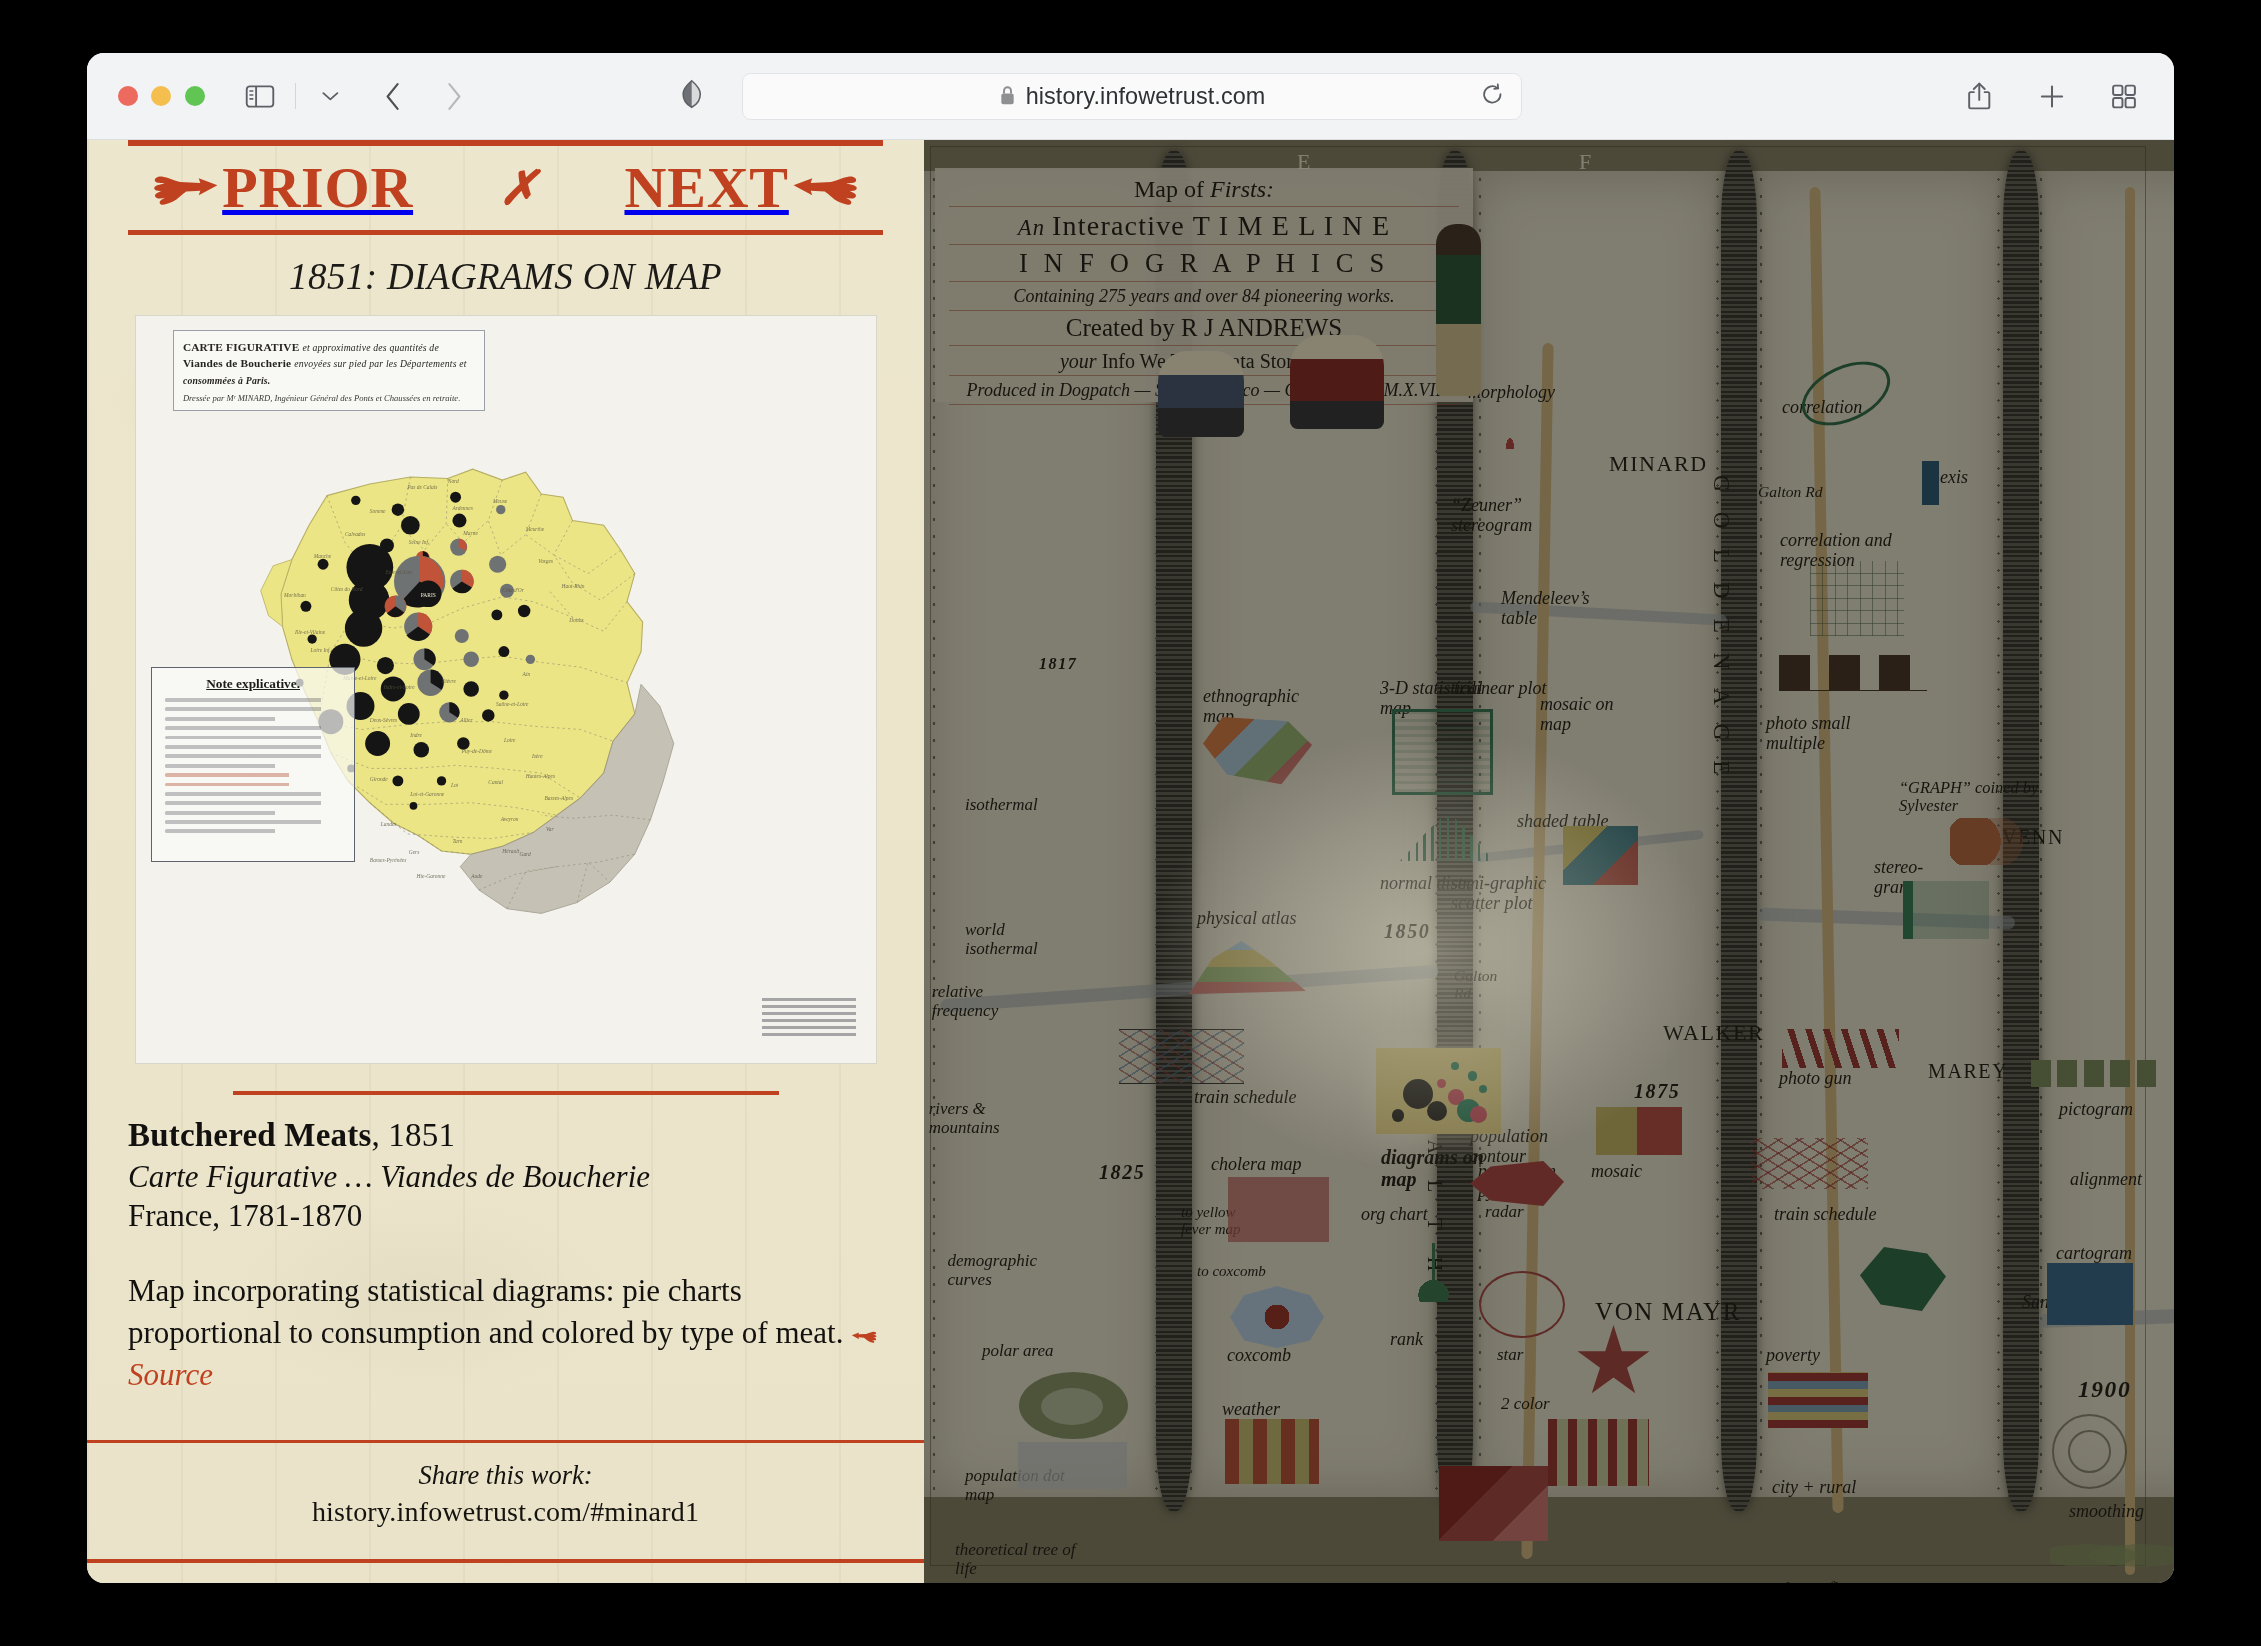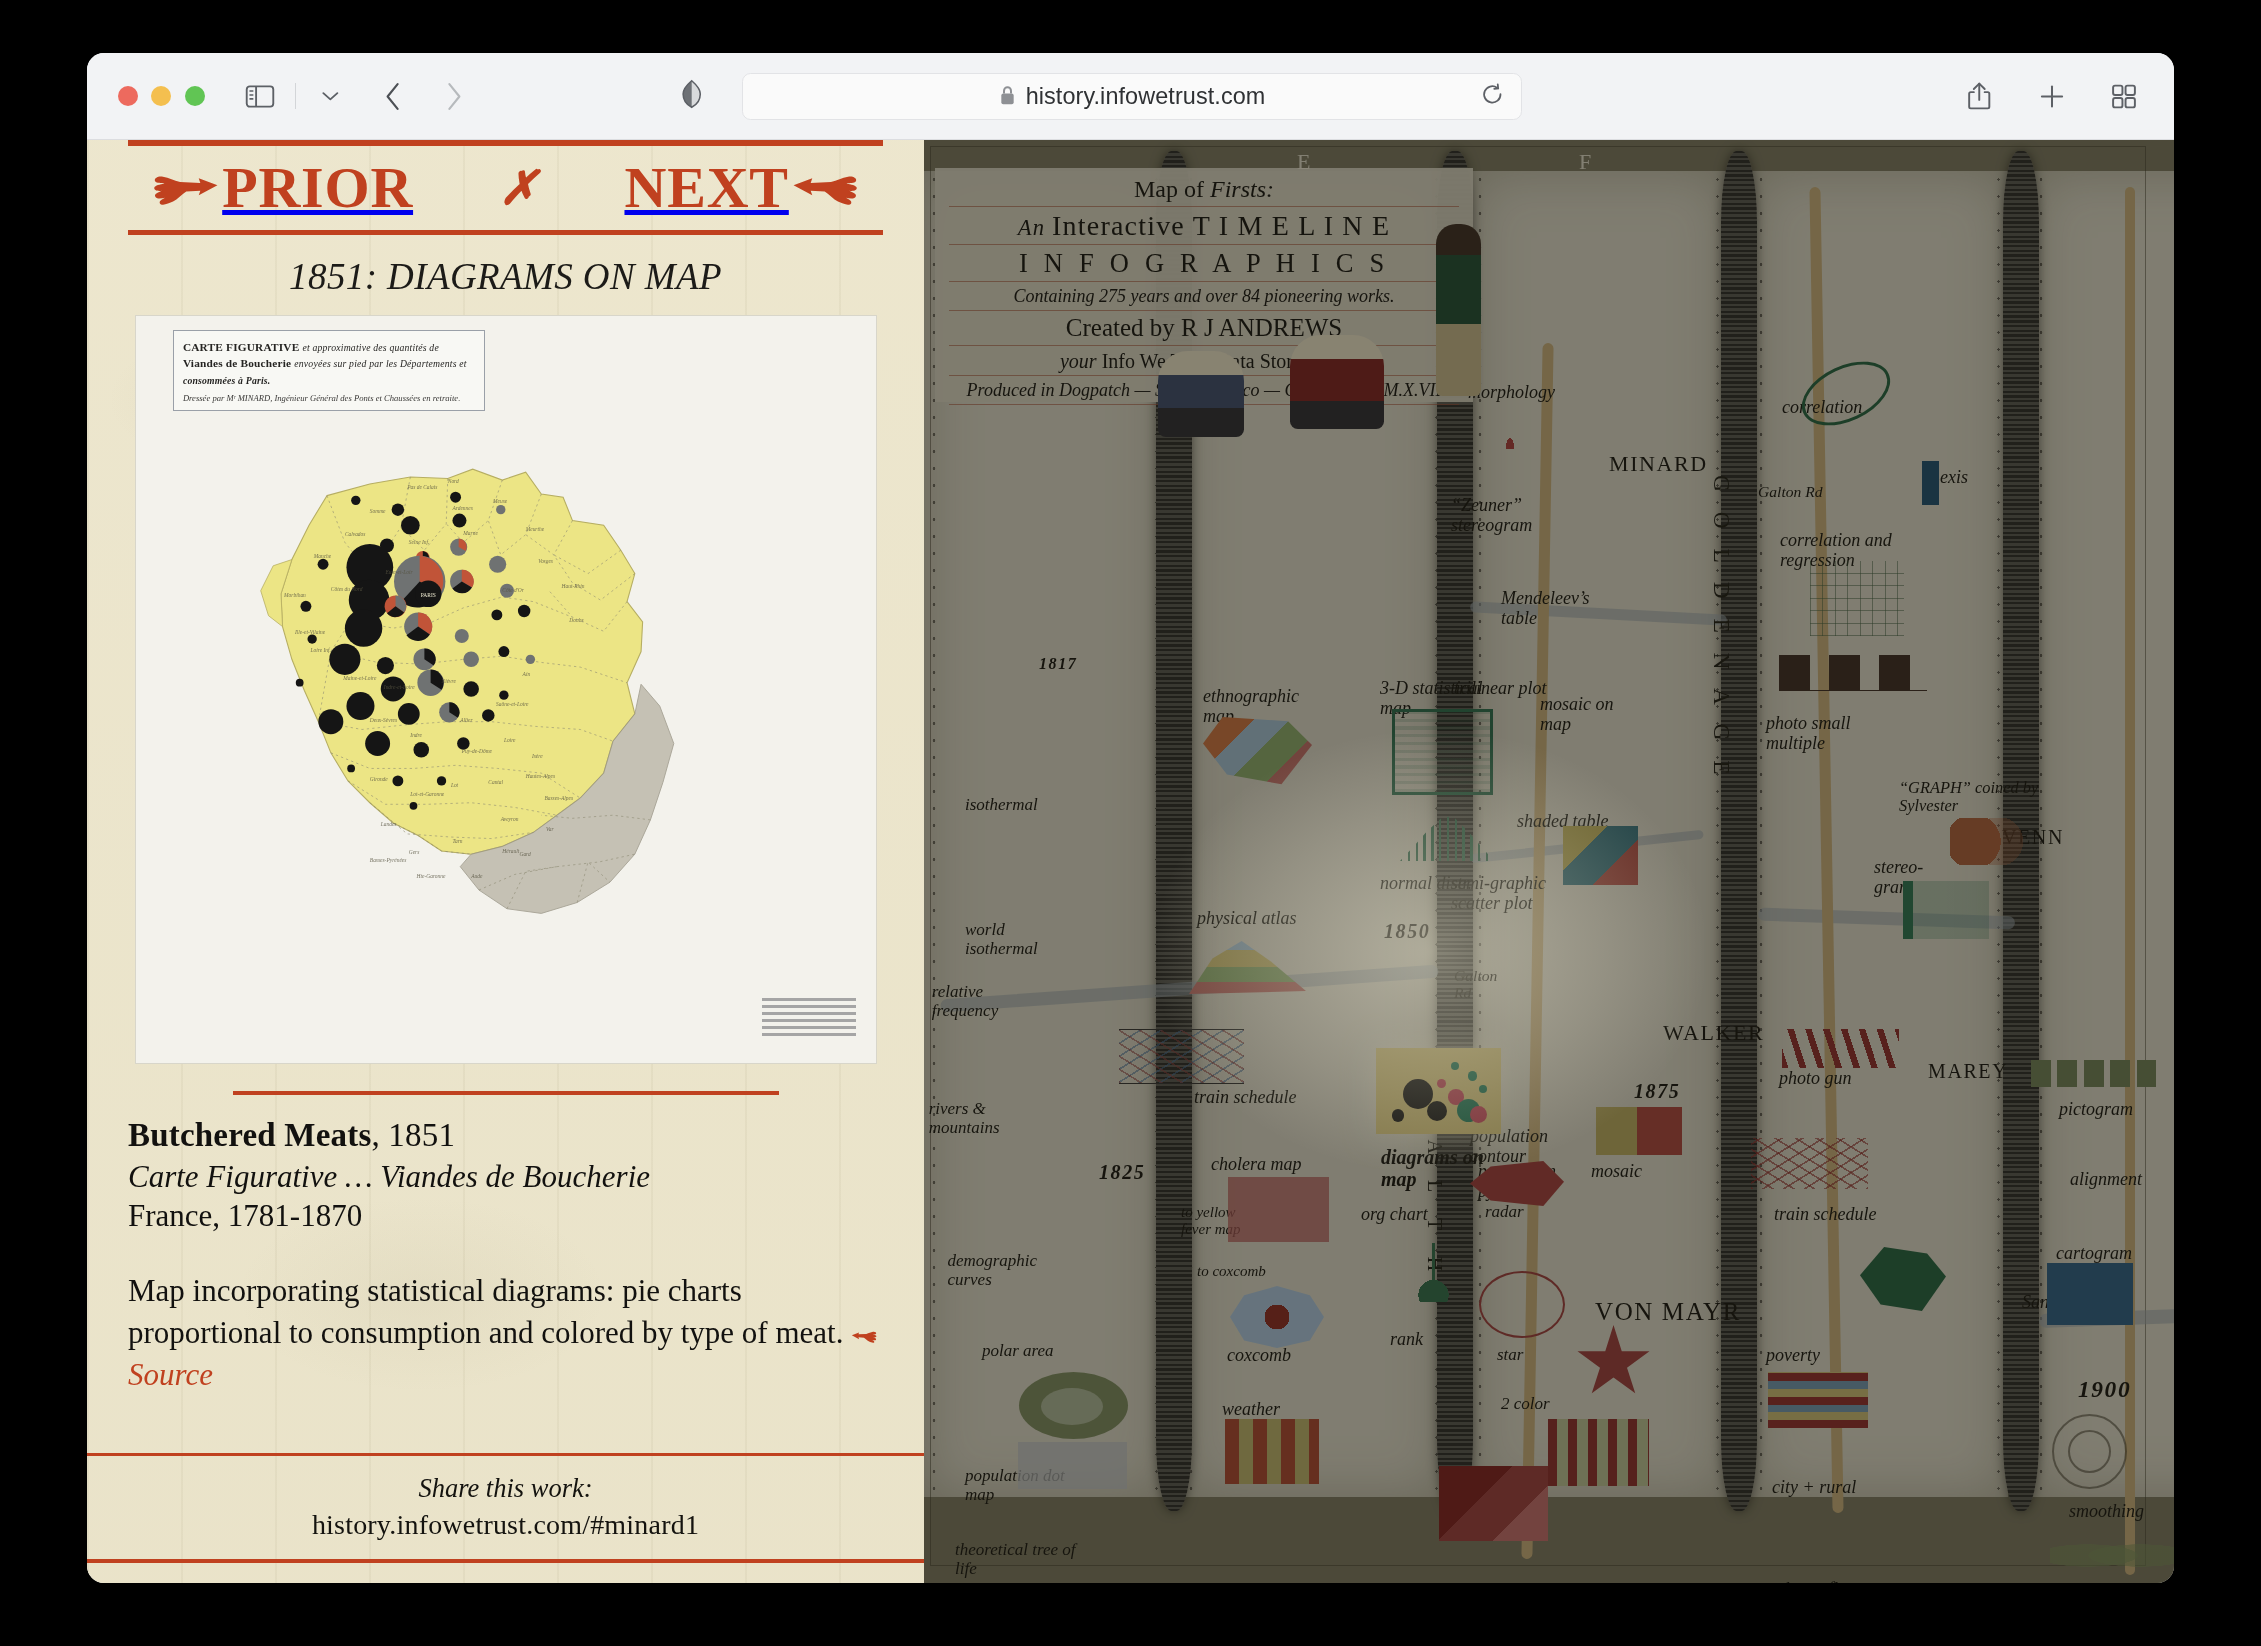--- a/index.html
+++ b/index.html
@@ -175,21 +175,21 @@
   #capTitle b { font-weight: 700; }
   #capFr { font-size: 31px; font-style: italic; color: #12110f; margin-top: 4.7px; }
   #capAuthor { font-size: 33px; font-weight: 700; color: #12110f; margin-top: 20px; }
   #capPlace { font-size: 31px; color: #12110f; margin-top: 3.1px; }
   #capDesc { font-size: 31px; color: #12110f; margin-top: 36px; line-height: 1.35; }
   #srcLink { color: #c0411f; font-style: italic; text-decoration: none; }
   .srchand { color: #c0411f; }
 
   
   #shareWrap { position: absolute; left: 0; right: 0; bottom: 20px; }
-  #shareBox { padding: 17px 0 18px; text-align: center; }
+  #shareBox { padding: 17px 0 31px; text-align: center; }
   #shareLabel { font-size: 26.5px; font-style: italic; color: #14130f; }
   #shareUrl { font-size: 28px; color: #14130f; margin-top: 4.7px; letter-spacing: 0.2px; }
 
   
   #right { position: relative; flex: 1; height: 100%; overflow: hidden; background: #6d6a5c; }
   #poster { position: absolute; inset: 0; background: #78755f; }
   #posterDim { position: absolute; inset: 0; background: rgba(25,22,12,.46); pointer-events: none; }
   #glow {
     position: absolute; left: 234px; top: 593px; width: 546px; height: 437px;
     background: radial-gradient(ellipse at center, rgba(255,250,225,.40) 0%, rgba(255,250,225,.16) 45%, rgba(255,250,225,0) 72%);
@@ -565,20 +565,38 @@
             <div id="cartTitle">
               <span>CARTE  FIGURATIVE</span>
               <i>et approximative des quantités de</i><br>
               <span>Viandes de Boucherie</span>
               <i>envoyées sur pied par les Départements et</i><br>
               <i style="font-weight:700">consommées à Paris.</i>
             </div>
             <div id="cartSub">Dressée par Mʳ MINARD, Ingénieur Général des Ponts et Chaussées en retraite.</div>
           </div>
 
+          <div id="noteBox">
+            <div id="noteTitle">Note  explicative.</div>
+            <div class="noteline"></div>
+            <div class="noteline"></div>
+            <div class="noteline sh"></div>
+            <div class="noteline"></div>
+            <div class="noteline"></div>
+            <div class="noteline"></div>
+            <div class="noteline"></div>
+            <div class="noteline sh"></div>
+            <div class="noteline red"></div>
+            <div class="noteline red sh"></div>
+            <div class="noteline"></div>
+            <div class="noteline"></div>
+            <div class="noteline sh"></div>
+            <div class="noteline"></div>
+            <div class="noteline sh"></div>
+          </div>
 
           <div id="figCaption">
             <div class="legline"></div>
               <div class="legline"></div>
               <div class="legline"></div>
             <div class="legline"></div>
               <div class="legline"></div>
               <div class="legline"></div>
           </div>
         </div>

